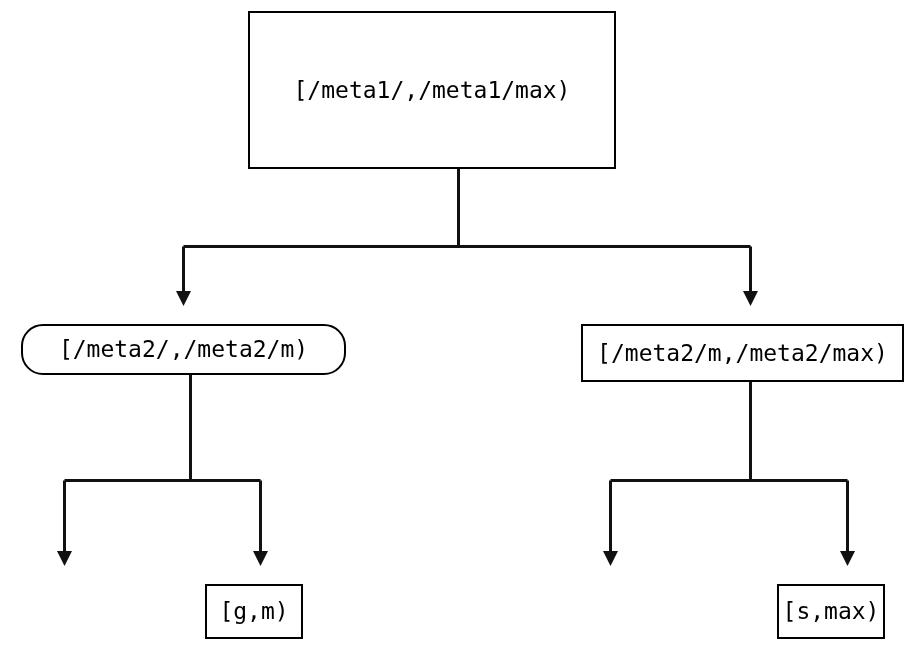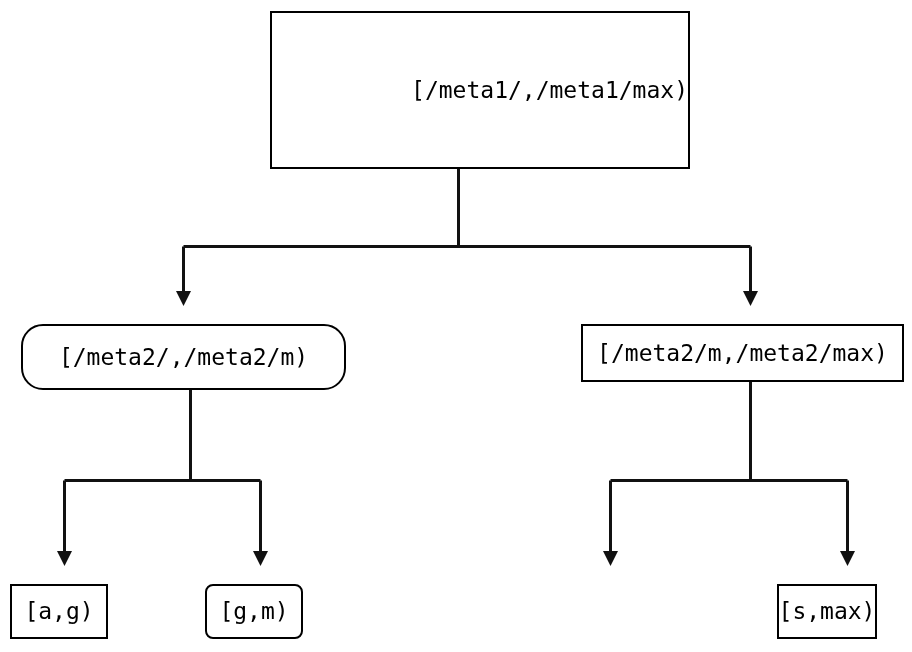--- a/index.html
+++ b/index.html
@@ -25,32 +25,32 @@
     align-items: center;
     justify-content: center;
     color: #000000;
     white-space: pre;
   }
   .node-label {
     font-family: "DejaVu Sans Mono", "Liberation Mono", monospace;
     letter-spacing: 0;
     line-height: 1;
   }
-  .node-root   { left: 270px; top: 11px;  width: 420px; height: 158px; justify-content: flex-end; }
+  .node-root   { left: 248px; top: 11px;  width: 368px; height: 158px; }
   .node-root   .node-label { font-size: 23px; }
-  .node-mid-l  { left: 21px;  top: 324px; width: 325px; height: 66px; border-radius: 22px; }
+  .node-mid-l  { left: 21px;  top: 324px; width: 325px; height: 51px; border-radius: 22px; }
   .node-mid-r  { left: 581px; top: 324px; width: 323px; height: 58px; }
   .node-mid-l  .node-label,
   .node-mid-r  .node-label { font-size: 23px; }
   .node-leaf   { height: 55px; top: 584px; }
   .node-leaf   .node-label { font-size: 23px; }
   .node-leaf-1 { left: 10px;  width: 98px; }
-  .node-leaf-2 { left: 205px; width: 98px; border-radius: 8px; }
+  .node-leaf-2 { left: 205px; width: 98px; }
   .node-leaf-3 { left: 553px; width: 101px; }
-  .node-leaf-4 { left: 777px; width: 100px; }
+  .node-leaf-4 { left: 777px; width: 108px; }
 
   .edge-layer {
     position: absolute;
     left: 0; top: 0;
     width: 912px;
     height: 652px;
     pointer-events: none;
   }
   .edge-line { stroke: #111111; stroke-width: 3; fill: none; }
   .arrow-head { fill: #111111; stroke: none; }
@@ -89,23 +89,20 @@
   </div>
 
   <div class="node node-mid-l">
     <span class="node-label">[/meta2/,/meta2/m)</span>
   </div>
 
   <div class="node node-mid-r">
     <span class="node-label">[/meta2/m,/meta2/max)</span>
   </div>
 
-  <div class="node node-leaf node-leaf-1">
-    <span class="node-label">[a,g)</span>
-  </div>
 
   <div class="node node-leaf node-leaf-2">
     <span class="node-label">[g,m)</span>
   </div>
 
 
   <div class="node node-leaf node-leaf-4">
     <span class="node-label">[s,max)</span>
   </div>
 

